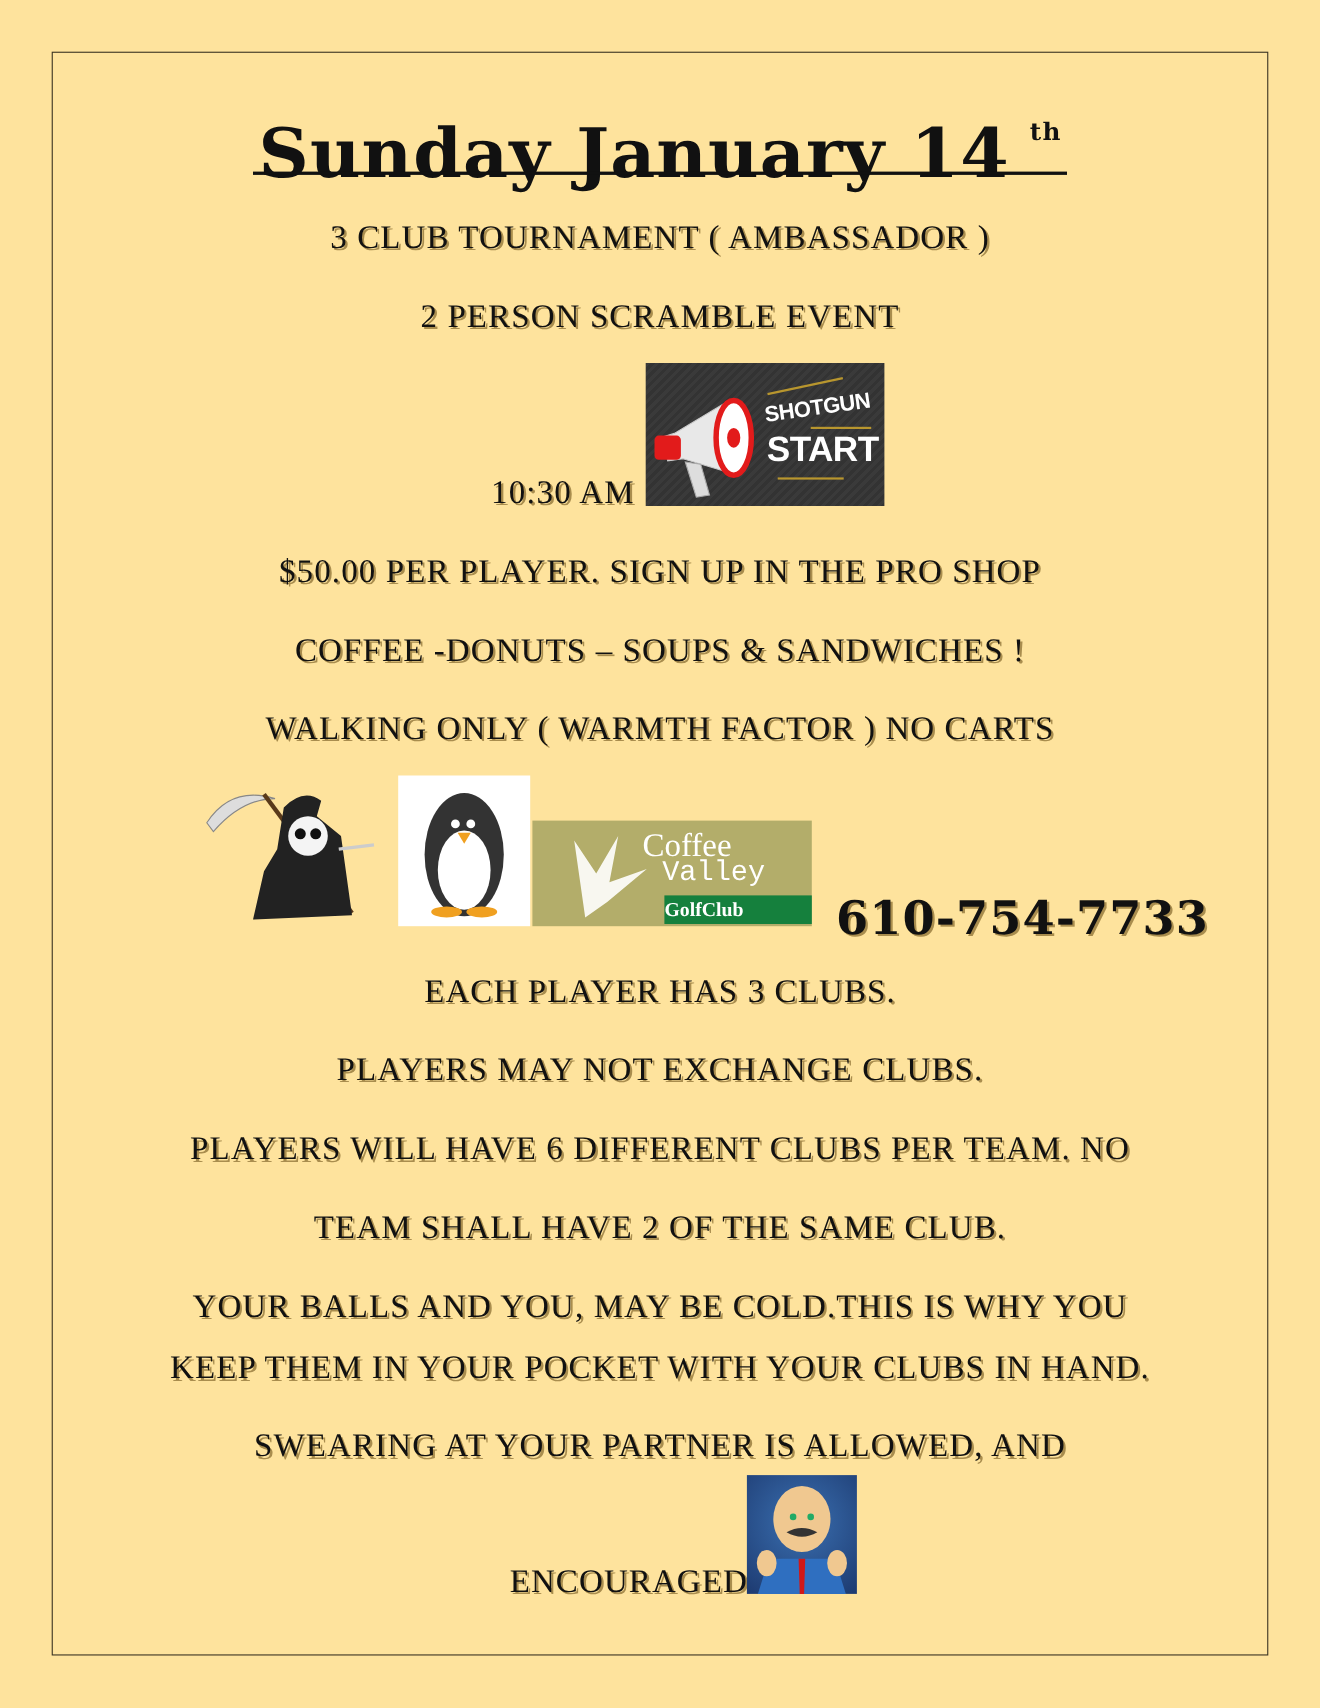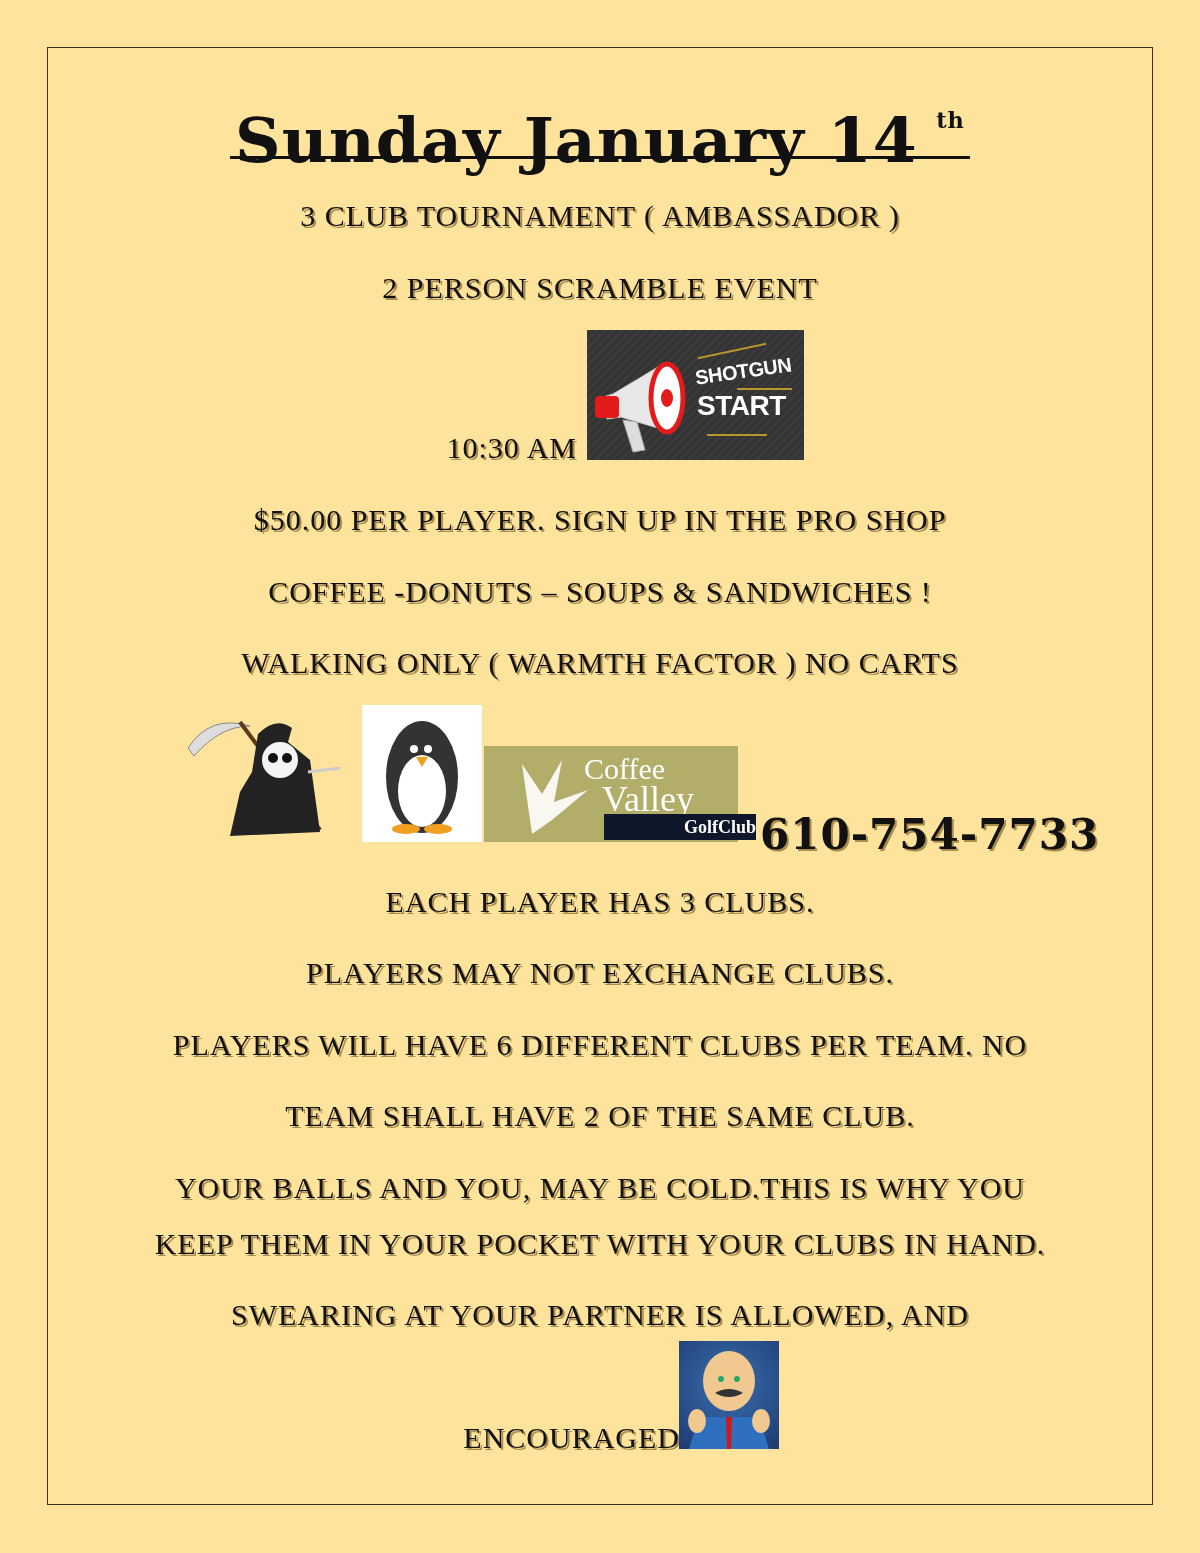--- a/index.html
+++ b/index.html
@@ -53,39 +53,39 @@
     position: absolute; left: 587px; top: 330px;
     width: 217px; height: 130px;
     background: repeating-linear-gradient(135deg, #3a3a3a 0 3px, #333 3px 6px);
   }
   .shotgun .ray { position: absolute; height: 2px; background: #b8962e; }
   .shotgun .t1, .shotgun .t2 {
     position: absolute; color: #fff;
     font-family: "Liberation Sans", sans-serif; font-weight: bold;
   }
   .shotgun .t1 { left: 108px; top: 30px; font-size: 20px; transform: rotate(-8deg); letter-spacing: -0.5px; }
-  .shotgun .t2 { left: 110px; top: 60px; font-size: 28px; letter-spacing: -0.5px; }
+  .shotgun .t2 { left: 110px; top: 60px; font-size: 32px; letter-spacing: -0.5px; }
   
   .reaper { position: absolute; left: 180px; top: 712px; width: 170px; height: 130px; }
   .penguin-box { position: absolute; left: 362px; top: 705px; width: 120px; height: 137px; background: #fff; }
   .hv-logo {
     position: absolute; left: 484px; top: 746px; width: 254px; height: 96px;
     background: #b3ad6a;
   }
   .hv-logo .name1, .hv-logo .name2 {
     position: absolute; color: #fff;
     font-family: "Liberation Serif", serif;
   }
   .hv-logo .name1 { left: 100px; top: 6px; font-size: 30px; }
-  .hv-logo .name2 { left: 118px; top: 32px; font-size: 36px; }
+  .hv-logo .name2 { left: 118px; top: 32px; font-size: 26px; font-family: Liberation Mono, monospace; }
   .hv-logo .gc {
-    position: absolute; left: 120px; top: 68px; width: 152px; height: 26px;
-    background: #0f172a; color: #fff;
+    position: absolute; left: 120px; top: 68px; width: 134px; height: 26px;
+    background: #15803d; color: #fff;
     font-family: "Liberation Serif", serif; font-size: 18px; font-weight: bold;
-    text-align: right; line-height: 26px;
+    text-align: left; line-height: 26px;
   }
   .phone {
     position: absolute; left: 760px; top: 810px;
     font-size: 42px; font-weight: bold; letter-spacing: 1px;
     font-family: "DejaVu Serif", serif;
     text-shadow: 2px 2px 0 #a98d4e;
   }
   .drphil {
     position: absolute; left: 679px; top: 1341px; width: 100px; height: 108px;
     background: radial-gradient(circle at 50% 40%, #3a6fb0, #1d3a70);

